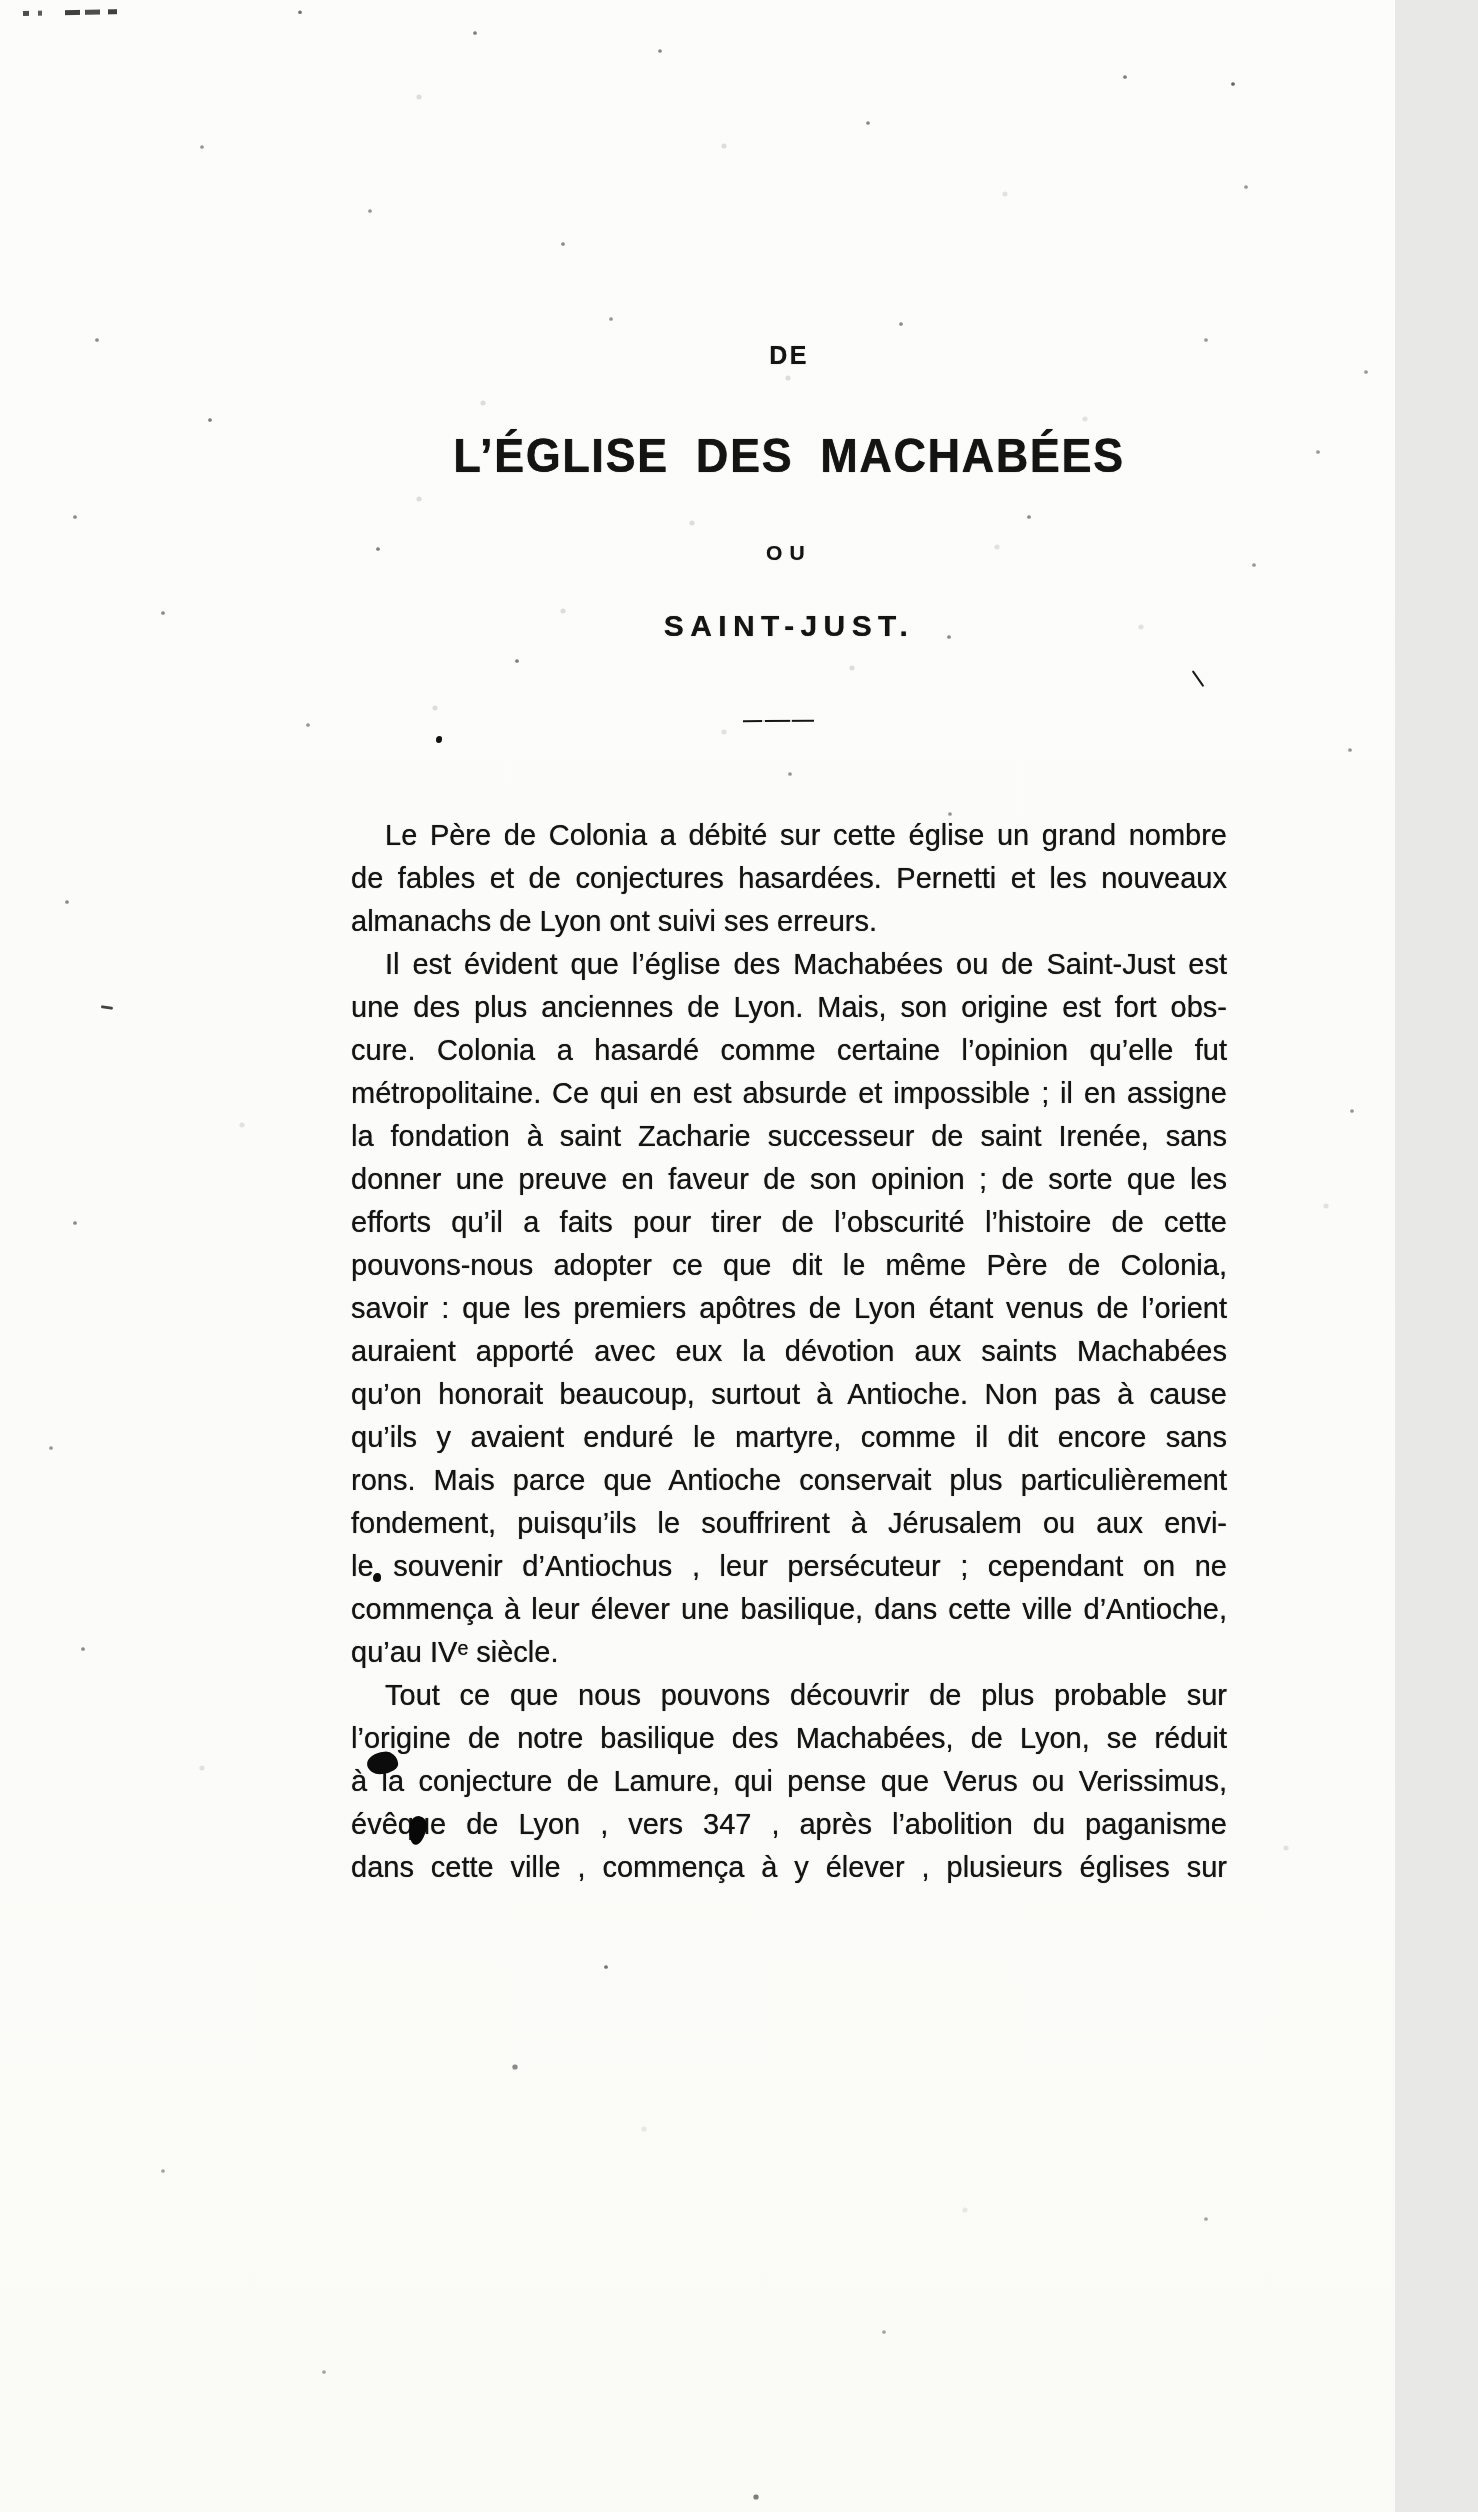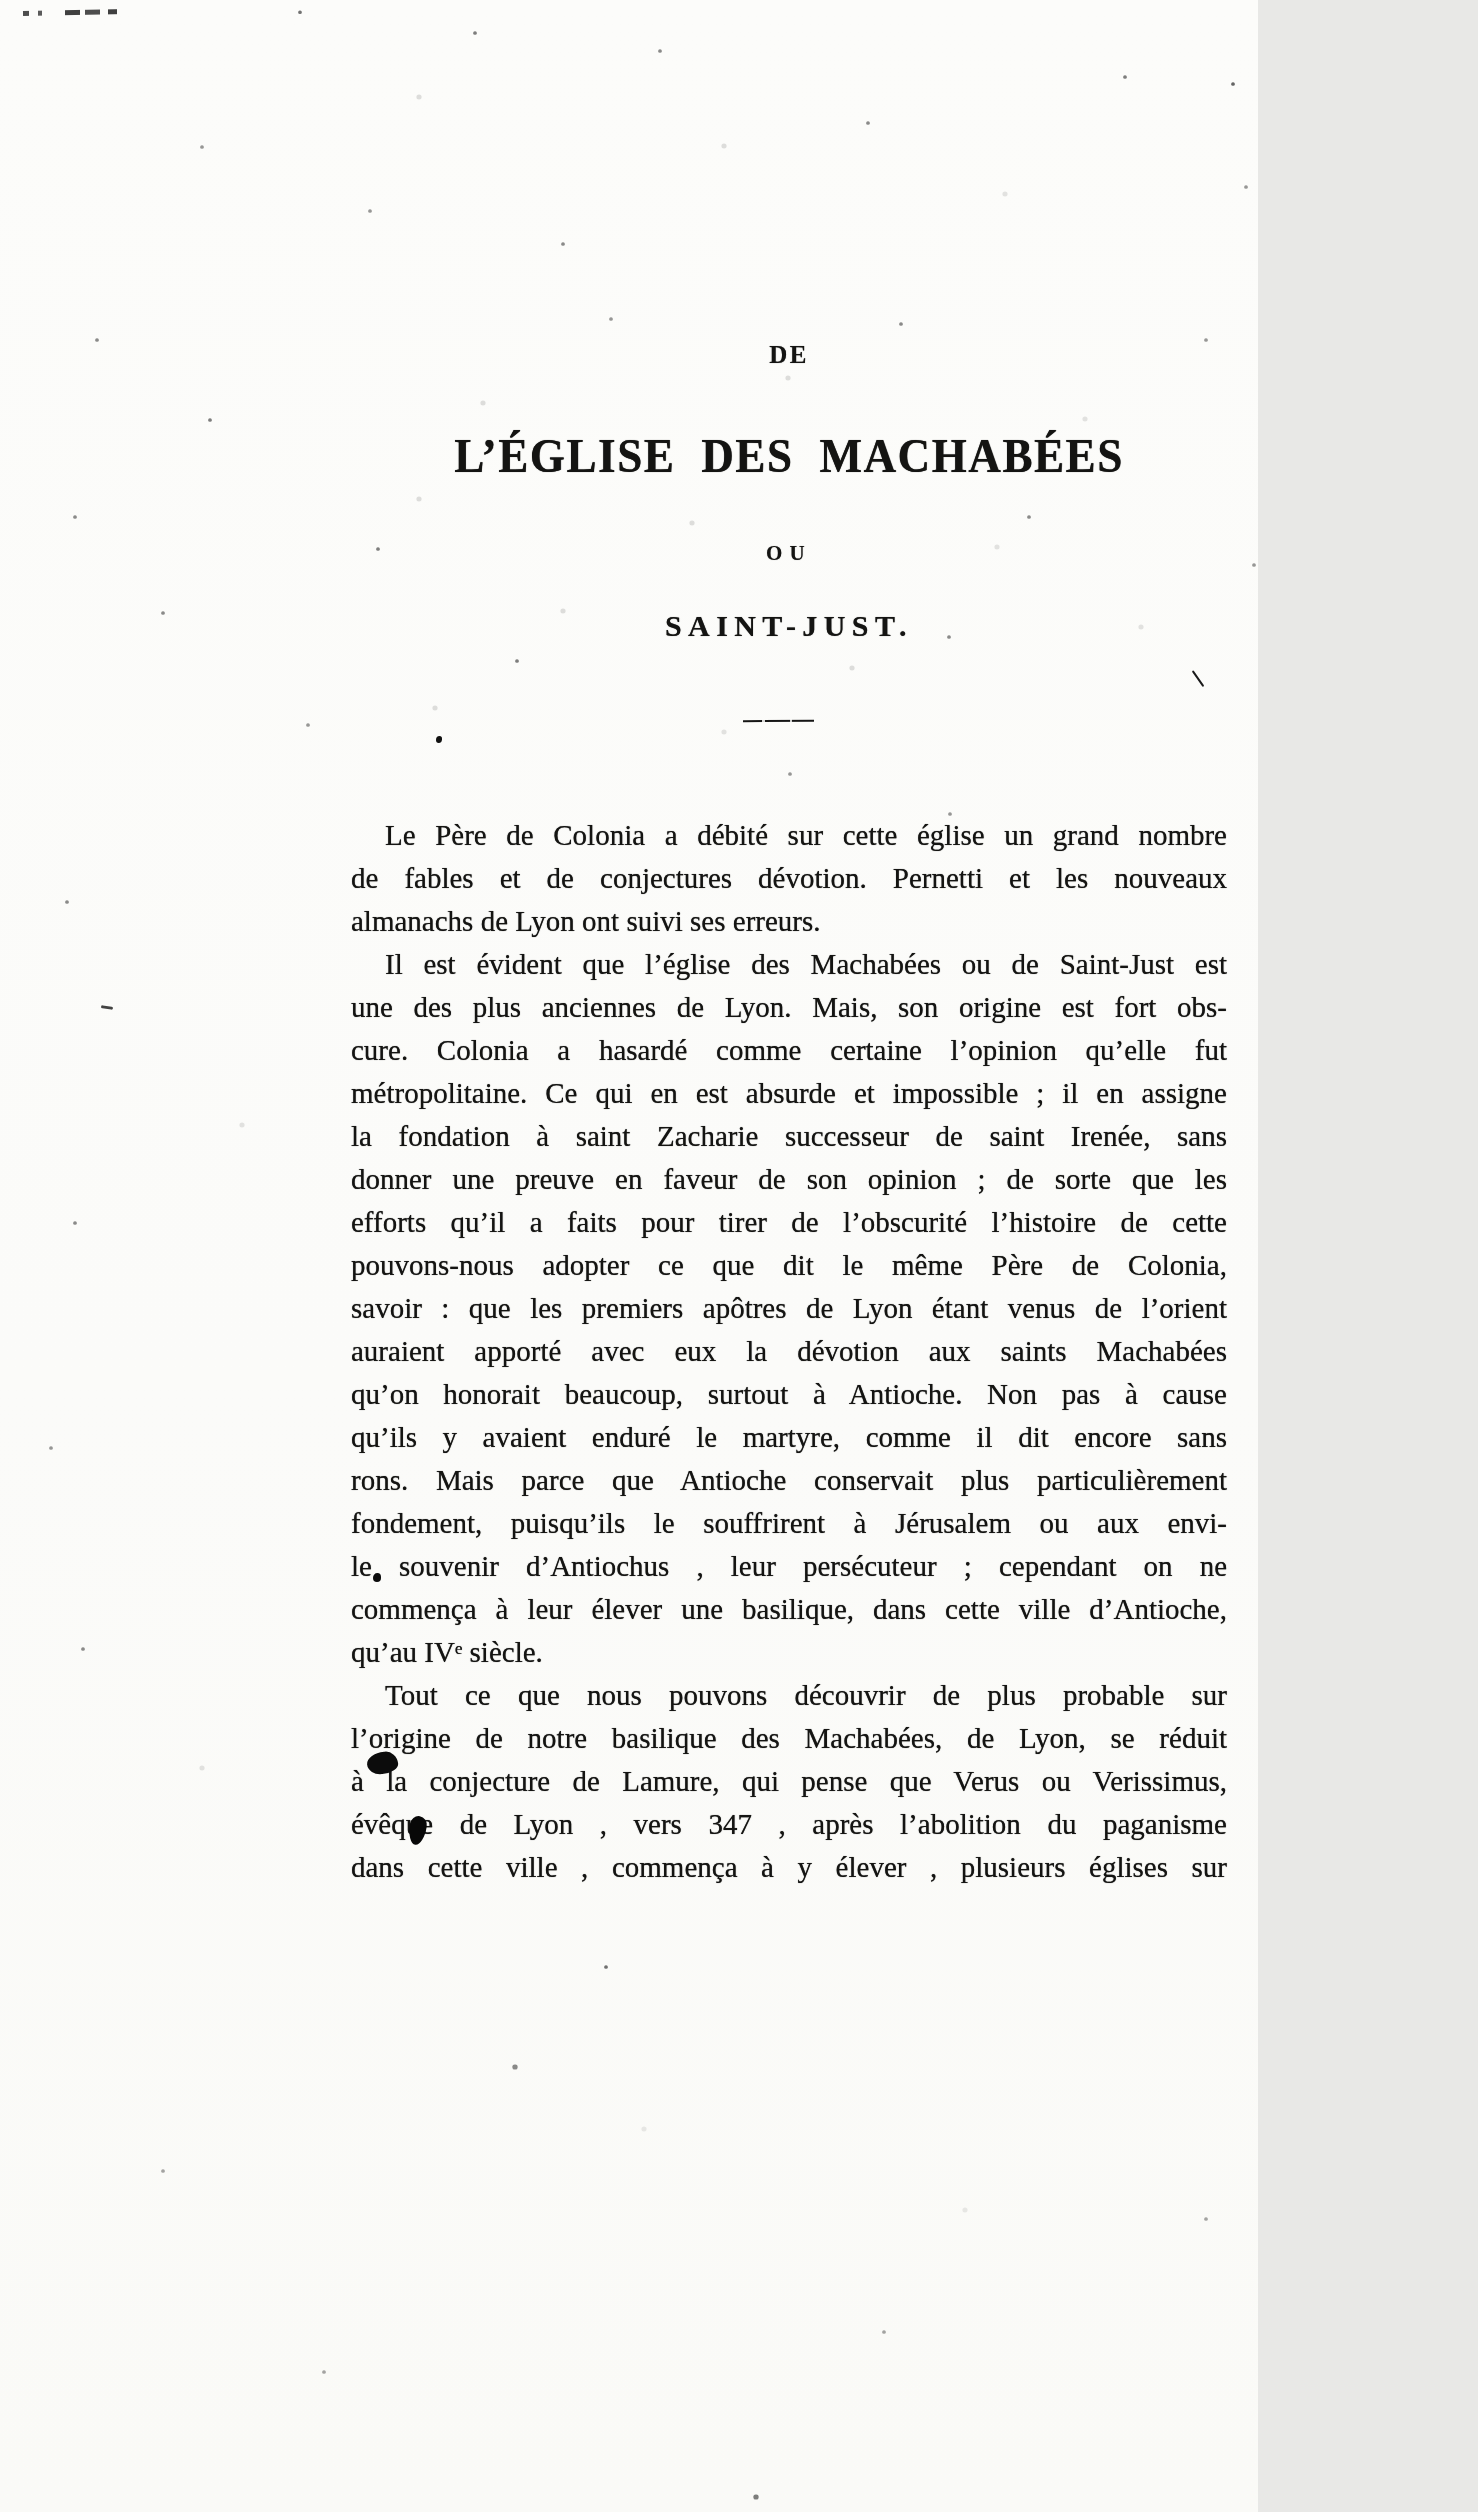--- a/index.html
+++ b/index.html
@@ -1,22 +1,22 @@
 <!DOCTYPE html>
 <html style="font-size:13px"><head>
 <meta charset="utf-8">
 <style>
   html,body{margin:0;padding:0;}
   body{background:#e8e8e6;}
   .page{
     position:relative;
-    width:1258px;height:2512px;
+    width:1395px;height:2512px;
     background:linear-gradient(180deg,#fcfcfa 0%,#fbfbf9 55%,#fafaf7 100%);
     overflow:hidden;
-    font-family:Liberation Serif, serif;
+    font-family:Liberation Sans, sans-serif;
     color:#141412;
   }
   
   .col{position:absolute;left:351px;width:876px;text-align:center;}
   .kicker{
     top:341px;font-size:25px;font-weight:bold;letter-spacing:2.4px;
     text-shadow:0 0 0.8px rgba(10,10,10,.65);
   }
   .title{
     top:430px;font-size:45px;font-weight:bold;letter-spacing:1.6px;word-spacing:13px;
@@ -130,21 +130,21 @@
   <div class="col connector">OU</div>
   <div class="col subtitle">SAINT-JUST.</div>
 
   <div class="artifact backslash"></div>
   <div class="rule"></div>
   <div class="artifact bold-dot"></div>
 
   <div class="textblock">
     <div class="para">
       <div class="line first">Le Père de Colonia a débité sur cette église un grand nombre</div>
-      <div class="line">de fables et de conjectures dévotion. Pernetti et les nouveaux</div>
+      <div class="line">de fables et de conjectures hasardées. Pernetti et les nouveaux</div>
       <div class="line parend">almanachs de Lyon ont suivi ses erreurs.</div>
     </div>
     <div class="para">
       <div class="line first">Il est évident que l’église des Machabées ou de Saint-Just est</div>
       <div class="line">une des plus anciennes de Lyon. Mais, son origine est fort obs-</div>
       <div class="line">cure. Colonia a hasardé comme certaine l’opinion qu’elle fut</div>
       <div class="line">métropolitaine. Ce qui en est absurde et impossible ; il en assigne</div>
       <div class="line">la fondation à saint Zacharie successeur de saint Irenée, sans</div>
       <div class="line">donner une preuve en faveur de son opinion ; de sorte que les</div>
       <div class="line">efforts qu’il a faits pour tirer de l’obscurité l’histoire de cette</div>

